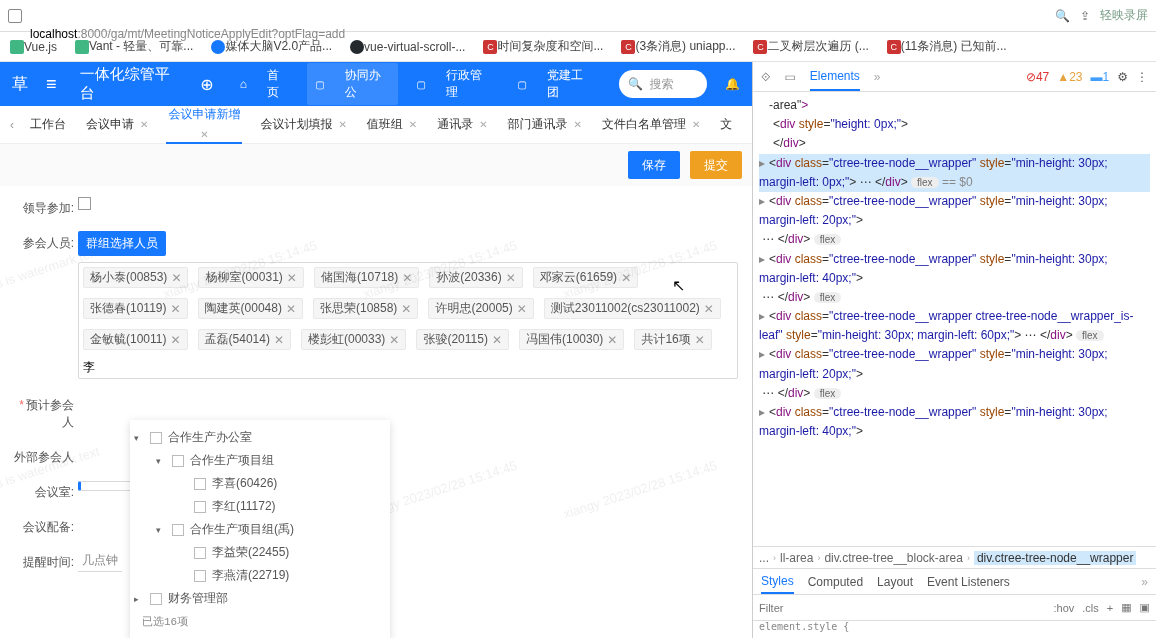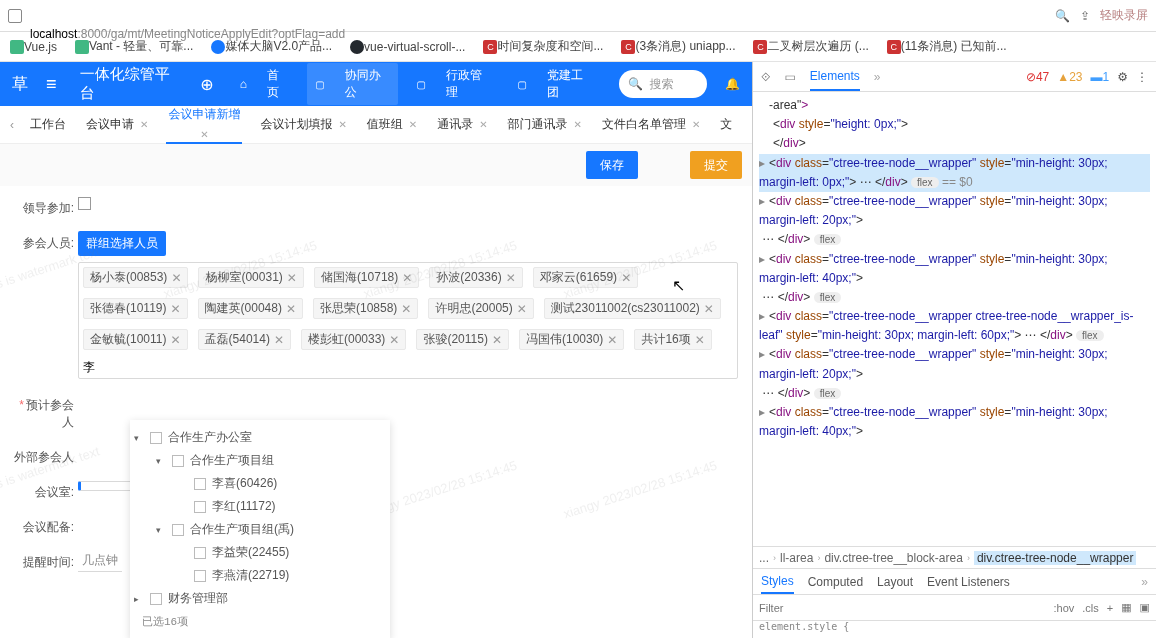--- a/index.html
+++ b/index.html
@@ -4,21 +4,21 @@
 <style>
 *{margin:0;padding:0;box-sizing:border-box;font-family:-apple-system,"Microsoft YaHei",sans-serif;font-size:12px;}
 body{background:#fff;}
 .addr-bar{height:32px;display:flex;align-items:center;padding:0 8px;border-bottom:1px solid #ddd;gap:8px;}
 .lock-ico{width:14px;height:14px;border:1px solid #888;border-radius:2px;}
 .addr{flex:1;color:#444;margin-top:36px;}
 .addr .host{color:#000;}
 .addr .path{color:#888;}
 .addr-icons{display:flex;gap:10px;align-items:center;color:#666;}
 .addr-icons span{cursor:pointer;}
-.logo-badge{color:#7f1d1d;font-size:12px;opacity:.6;text-align:right;}
+.logo-badge{color:#14532d;font-size:12px;opacity:.6;text-align:right;}
 .bm-bar{height:30px;display:flex;align-items:center;gap:18px;padding:0 10px;border-bottom:1px solid #e3e3e3;color:#444;}
 .bm-item{display:flex;align-items:center;cursor:pointer;}
 .favicon{width:14px;height:14px;border-radius:2px;display:inline-block;}
 .fav-green{background:#41b883;}
 .fav-red{background:#c33;font-size:9px;color:#fff;text-align:center;line-height:14px;}
 .fav-yt{background:#1677ff;border-radius:50%;}
 .fav-gh{background:#24292e;border-radius:50%;}
 .page{display:flex;height:576px;}
 .left{width:752px;position:relative;overflow:hidden;}
 .hdr{height:44px;background:#1677ff;color:#fff;display:flex;align-items:center;padding:0 12px;gap:18px;}
@@ -35,21 +35,21 @@
 .hdr .bell::before{content:"🔔";}
 .tabs{height:38px;display:flex;align-items:center;border-bottom:1px solid #eee;padding:0 4px;}
 .tabs .scroll{color:#999;padding:0 6px;cursor:pointer;}
 .tabs .tab{padding:0 10px;height:38px;display:flex;align-items:center;gap:6px;color:#333;cursor:pointer;position:relative;}
 .tabs .tab .x{color:#aaa;font-size:10px;}
 .tabs .tab.active{color:#1677ff;flex-direction:column;}
 .tabs .tab.active::after{content:"";position:absolute;bottom:0;left:8px;right:8px;height:2px;background:#1677ff;}
 .toolbar{height:42px;display:flex;justify-content:flex-end;align-items:center;gap:10px;padding:0 10px;background:#fafafa;}
 .btn{height:28px;padding:0 14px;border-radius:2px;border:none;color:#fff;cursor:pointer;}
 .btn.primary{background:#1677ff;}
-.btn.warn{background:#f0a020;margin-left:42px;}
+.btn.warn{background:#f0a020;}
 .form{padding:10px 14px;position:relative;}
 .row{display:flex;align-items:flex-start;margin-bottom:14px;}
 .lbl{width:64px;text-align:right;color:#555;padding-top:4px;padding-right:4px;}
 .lbl .req{color:#f56c6c;margin-right:2px;}
 .ctrl{flex:1;}
 .chk{width:13px;height:13px;border:1px solid #999;display:inline-block;vertical-align:middle;}
 .grp-btn{background:#1677ff;color:#fff;padding:4px 8px;border:none;border-radius:2px;margin-bottom:6px;cursor:pointer;}
 .tags{border:1px solid #d9d9d9;padding:4px;border-radius:2px;display:flex;flex-wrap:wrap;gap:10px;min-height:80px;}
 .tag{background:#f5f5f5;border:1px solid #e8e8e8;padding:1px 6px;border-radius:2px;display:flex;align-items:center;gap:4px;color:#555;}
 .tag .x{color:#999;cursor:pointer;}

